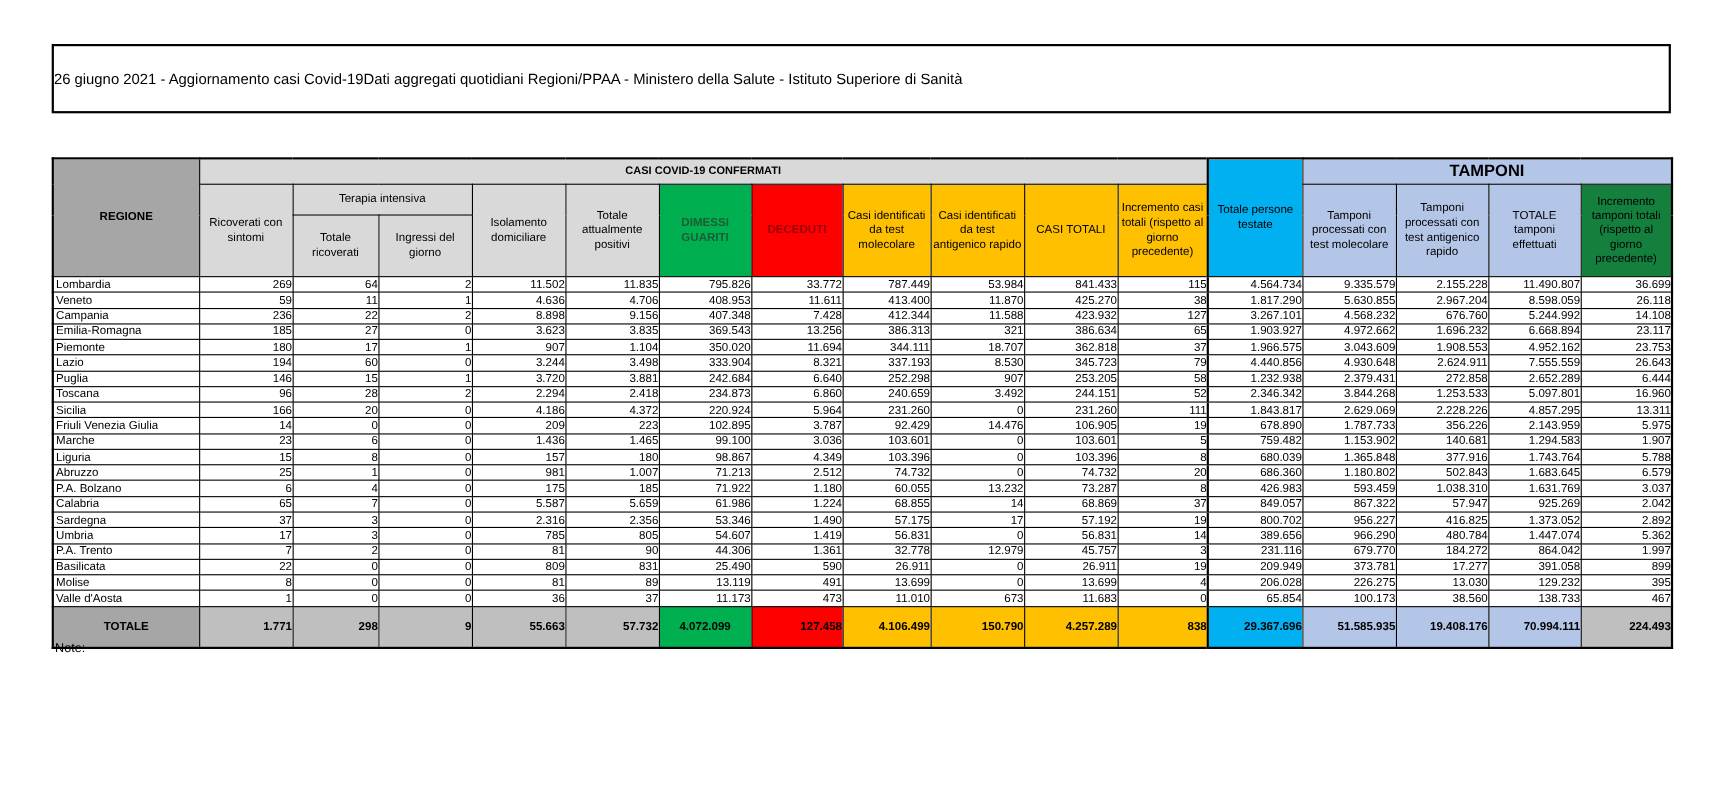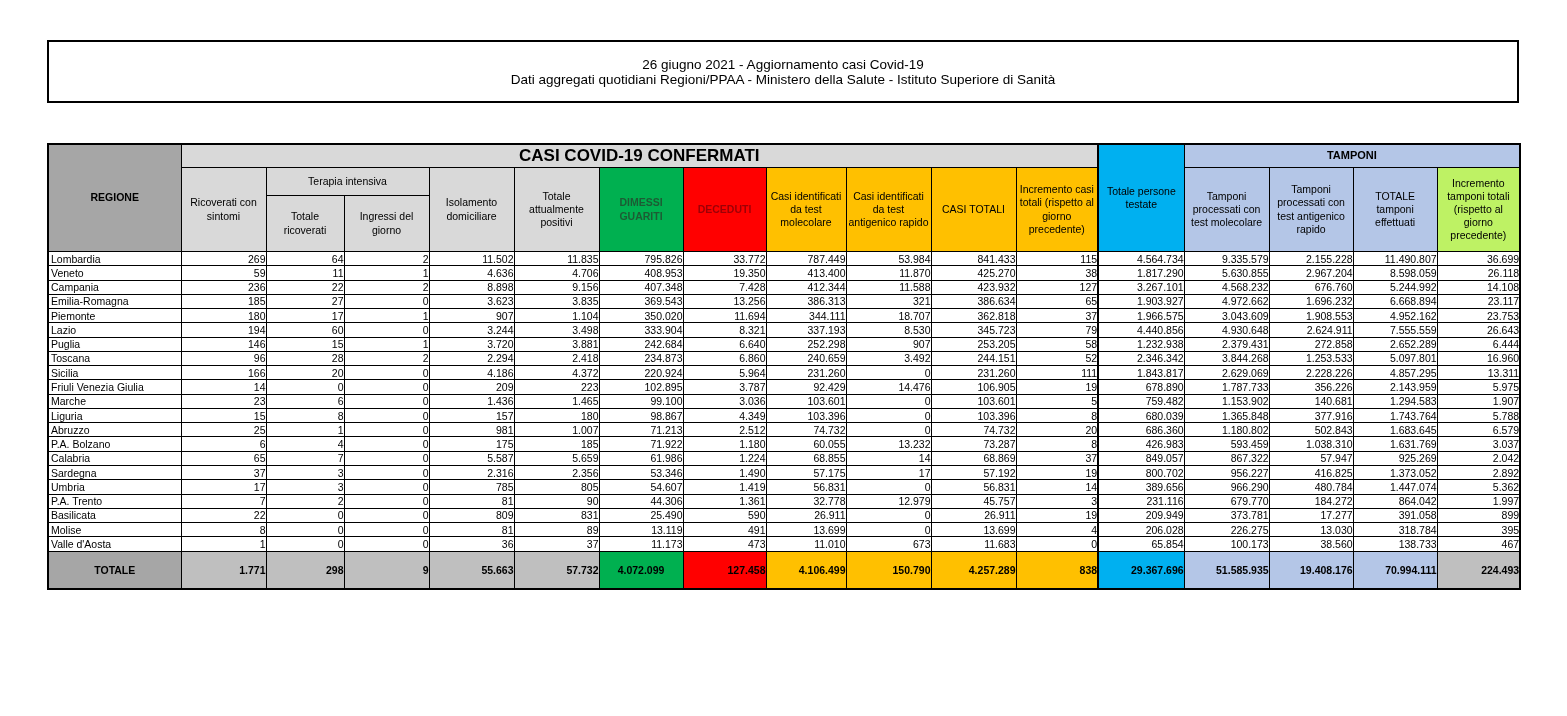--- a/index.html
+++ b/index.html
@@ -1,43 +1,43 @@
 <!DOCTYPE html>
 <html><head>
 <meta charset="utf-8">
 <style>
   html,body { margin:0; padding:0; background:#fff; }
   .page { position:relative; width:1567px; height:716px; background:#ffffff;
           font-family:"Liberation Sans", sans-serif; color:#000; overflow:hidden; }
 
   .title-box { position:absolute; left:47px; top:40px; width:1468px; height:59px;
-               border:2px solid #000; display:flex; flex-direction:column;
-               justify-content:center; align-items:center; text-align:center;
+               border:2px solid #000; display:flex; flex-direction:row;
+               justify-content:flex-start; align-items:center; text-align:center;
                font-size:13.5px; }
 
   table.covid-table { position:absolute; left:47px; top:143px; width:1472px;
                       border-collapse:collapse; table-layout:fixed;
                       border:2px solid #000; font-size:10.5px; }
   .covid-table th, .covid-table td { border:1px solid #000; padding:0; overflow:hidden; }
 
   .covid-table th { background:#D9D9D9; font-weight:400; text-align:center;
                     vertical-align:middle; line-height:1.25; padding:0 2px; }
   tr.h1 th { height:22px; }
   tr.h2 th { height:27px; }
   tr.h3 th { height:55px; }
 
   th.regione-h { background:#A6A6A6; font-weight:700; }
-  th.band      { background:#D9D9D9; font-weight:700; font-size:17px; }
-  th.blue-band { background:#B4C6E7; font-weight:700; font-size:11px; }
+  th.band      { background:#D9D9D9; font-weight:700; font-size:10px; }
+  th.blue-band { background:#B4C6E7; font-weight:700; font-size:15px; }
   th.green-h   { background:#00B050; color:#1c5c34; font-weight:700; }
   th.red-h     { background:#FF0000; color:#9c0006; font-weight:700; }
   th.orange-h  { background:#FFC000; }
   th.cyan-h    { background:#00B0F0; }
   th.blue-h    { background:#B4C6E7; }
-  th.grayl-h   { background:#bef264; }
+  th.grayl-h   { background:#15803d; }
 
   tbody tr { height:14.28px; }
   tbody td { background:#fff; text-align:right; padding-right:3px; white-space:nowrap; }
   td.region-name { text-align:left; padding-left:2px; padding-right:0; }
 
   .thickL { border-left:2.5px solid #000 !important; }
 
   tr.total-row { height:38px; }
   tr.total-row td { font-weight:700; background:#BFBFBF; }
   td.total-label { background:#A6A6A6 !important; text-align:center; padding-right:0; }
@@ -130,21 +130,21 @@
           <td>36.699</td>
         </tr>
         <tr>
           <td class="region-name">Veneto</td>
           <td>59</td>
           <td>11</td>
           <td>1</td>
           <td>4.636</td>
           <td>4.706</td>
           <td>408.953</td>
-          <td>19.350</td>
+          <td>11.611</td>
           <td>413.400</td>
           <td>11.870</td>
           <td>425.270</td>
           <td>38</td>
           <td class="thickL">1.817.290</td>
           <td>5.630.855</td>
           <td>2.967.204</td>
           <td>8.598.059</td>
           <td>26.118</td>
         </tr>
@@ -480,21 +480,21 @@
           <td>89</td>
           <td>13.119</td>
           <td>491</td>
           <td>13.699</td>
           <td>0</td>
           <td>13.699</td>
           <td>4</td>
           <td class="thickL">206.028</td>
           <td>226.275</td>
           <td>13.030</td>
-          <td>318.784</td>
+          <td>129.232</td>
           <td>395</td>
         </tr>
         <tr>
           <td class="region-name">Valle d'Aosta</td>
           <td>1</td>
           <td>0</td>
           <td>0</td>
           <td>36</td>
           <td>37</td>
           <td>11.173</td>
@@ -525,15 +525,16 @@
           <td class="tot-cyan thickL">29.367.696</td>
           <td class="tot-blue">51.585.935</td>
           <td class="tot-blue">19.408.176</td>
           <td class="tot-blue">70.994.111</td>
           <td>224.493</td>
         </tr>
       </tbody>
   </table>
 
   <div class="notes">
+    <div class="notes-title">Note:</div>
   </div>
 
 </div>
 
 </body></html>

